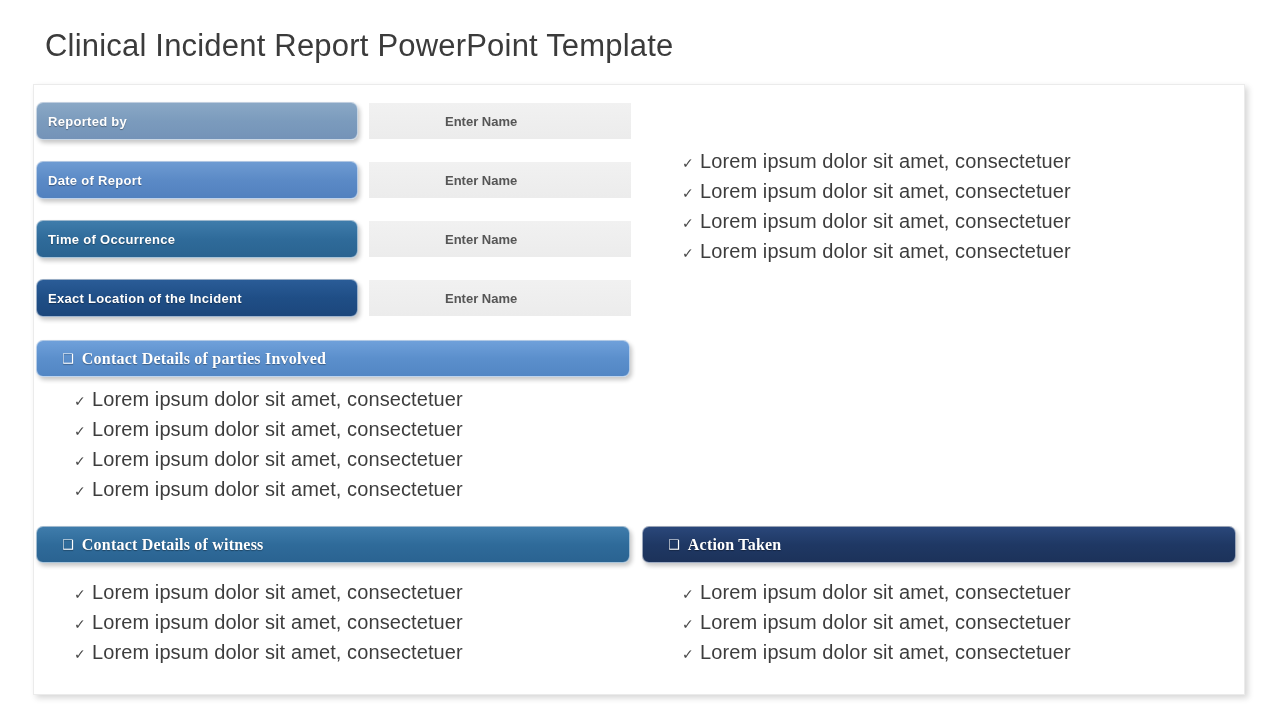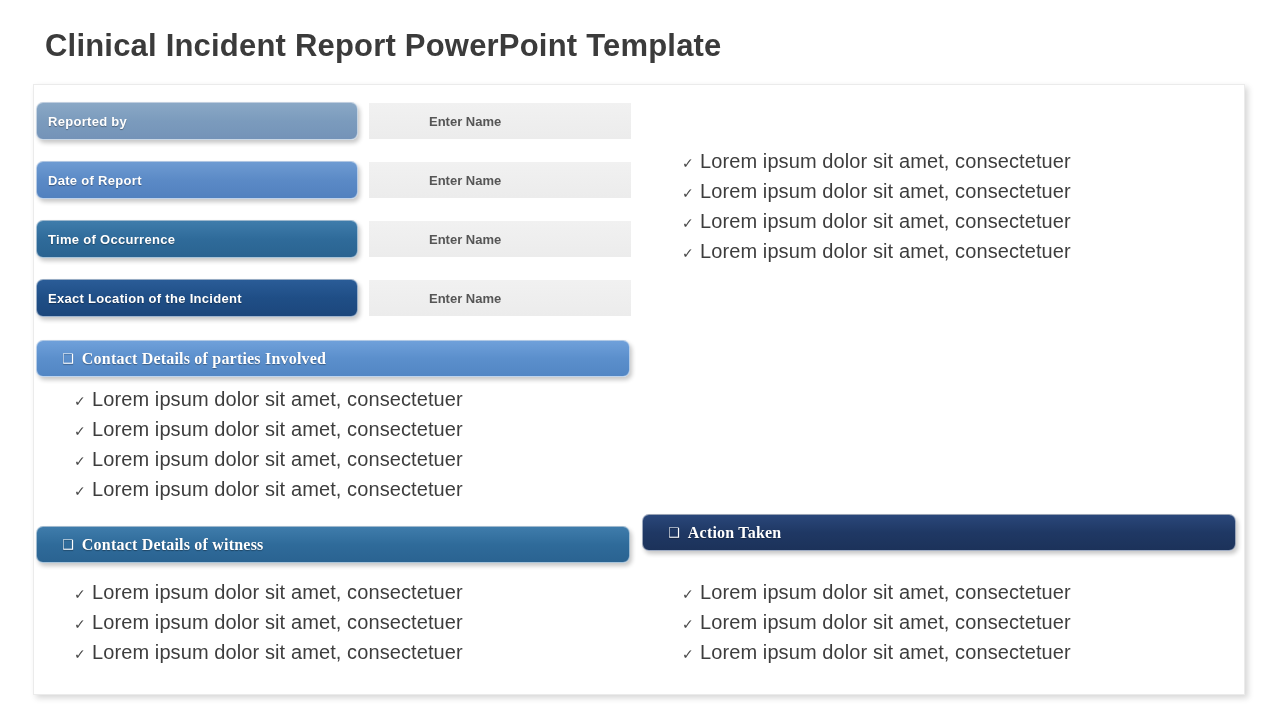--- a/index.html
+++ b/index.html
@@ -19,21 +19,21 @@
     height: 720px;
     background: #ffffff;
   }
 
   
   .slide-title {
     position: absolute;
     left: 45px;
     top: 28px;
     font-size: 31px;
-    font-weight: bold;
+    font-weight: normal;
     color: #3b3b3b;
     letter-spacing: 0.2px;
     white-space: nowrap;
   }
 
   
   .card {
     position: absolute;
     left: 33px;
     top: 84px;
@@ -81,21 +81,21 @@
     width: 262px;
     height: 36px;
     background: linear-gradient(to bottom, #f1f1f1 0%, #ececec 100%);
     display: flex;
     align-items: center;
   }
   .field-text {
     font-size: 13px;
     font-weight: bold;
     color: #555555;
-    padding-left: 60px;
+    padding-left: 76px;
     white-space: nowrap;
   }
   .field.f1 { top: 18px; }
   .field.f2 { top: 77px; }
   .field.f3 { top: 136px; }
   .field.f4 { top: 195px; }
 
   
   .section-bar { height: 37px; }
   .section-bar .bar-text {
@@ -119,21 +119,21 @@
   }
   .sec-witness {
     left: 2px; top: 441px; width: 594px;
     background: linear-gradient(to bottom, #3f7cab 0%, #2f6b9a 50%, #2a6391 100%);
   }
   .sec-incident {
     left: 608px; top: 17px; width: 594px;
     background: linear-gradient(to bottom, #2a5c97 0%, #1f4e86 50%, #1c477c 100%);
   }
   .sec-action {
-    left: 608px; top: 429px; width: 594px;
+    left: 608px; top: 441px; width: 594px;
     background: linear-gradient(to bottom, #2a477a 0%, #1f3864 50%, #1c325a 100%);
   }
 
   
   .bullets { position: absolute; }
   .bullet-row {
     display: flex;
     align-items: baseline;
     height: 30px;
   }

